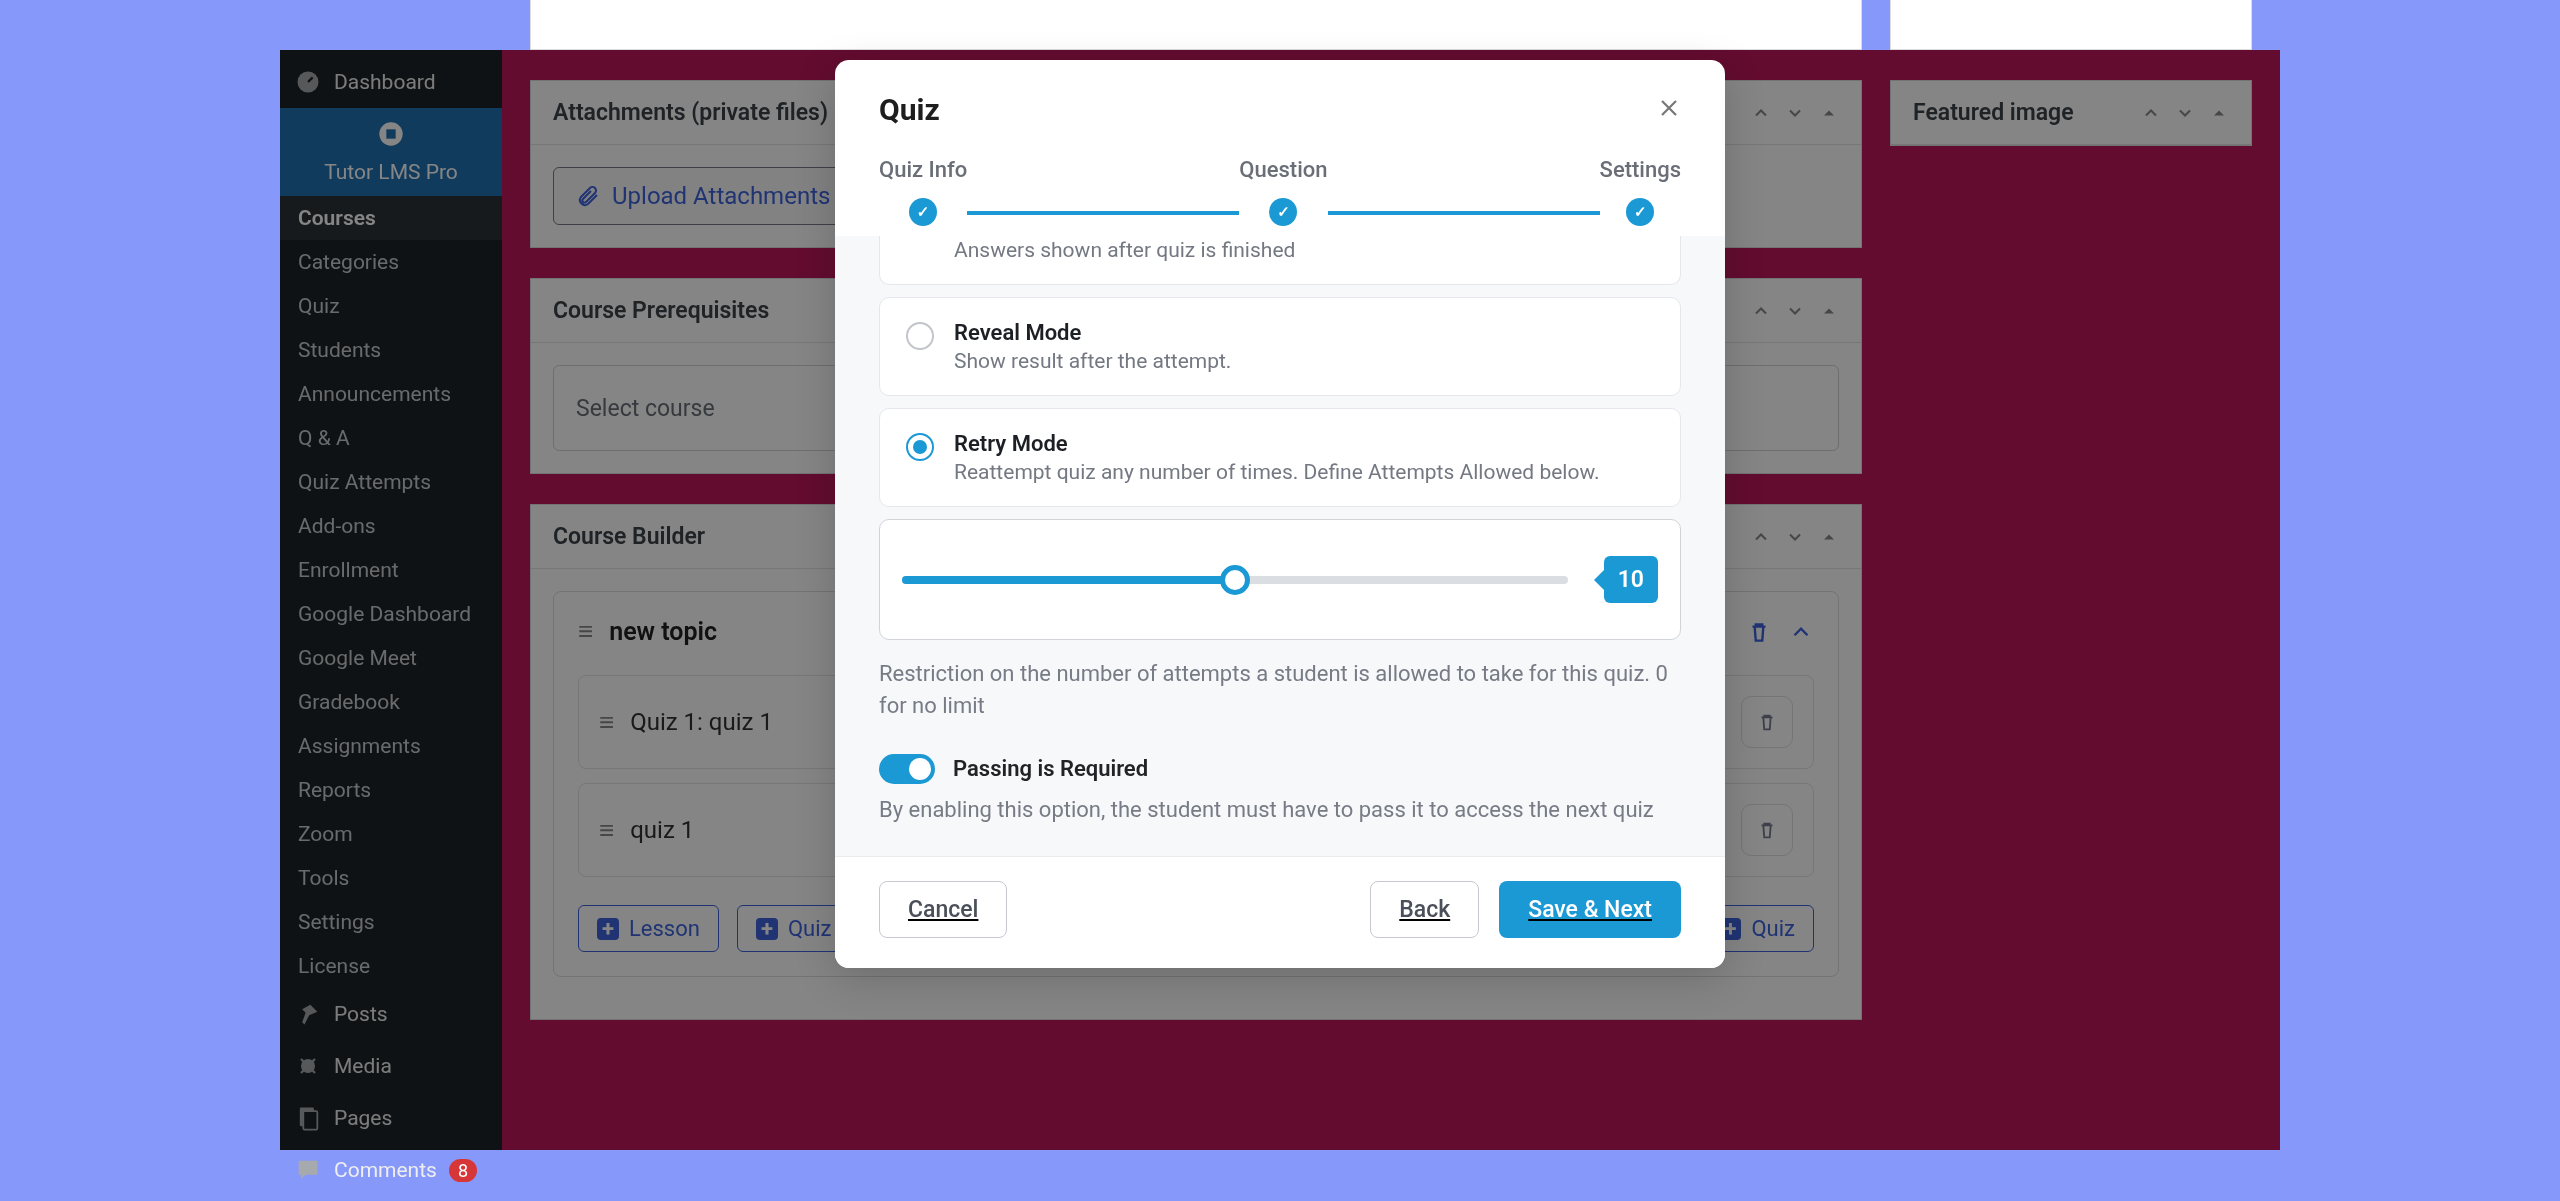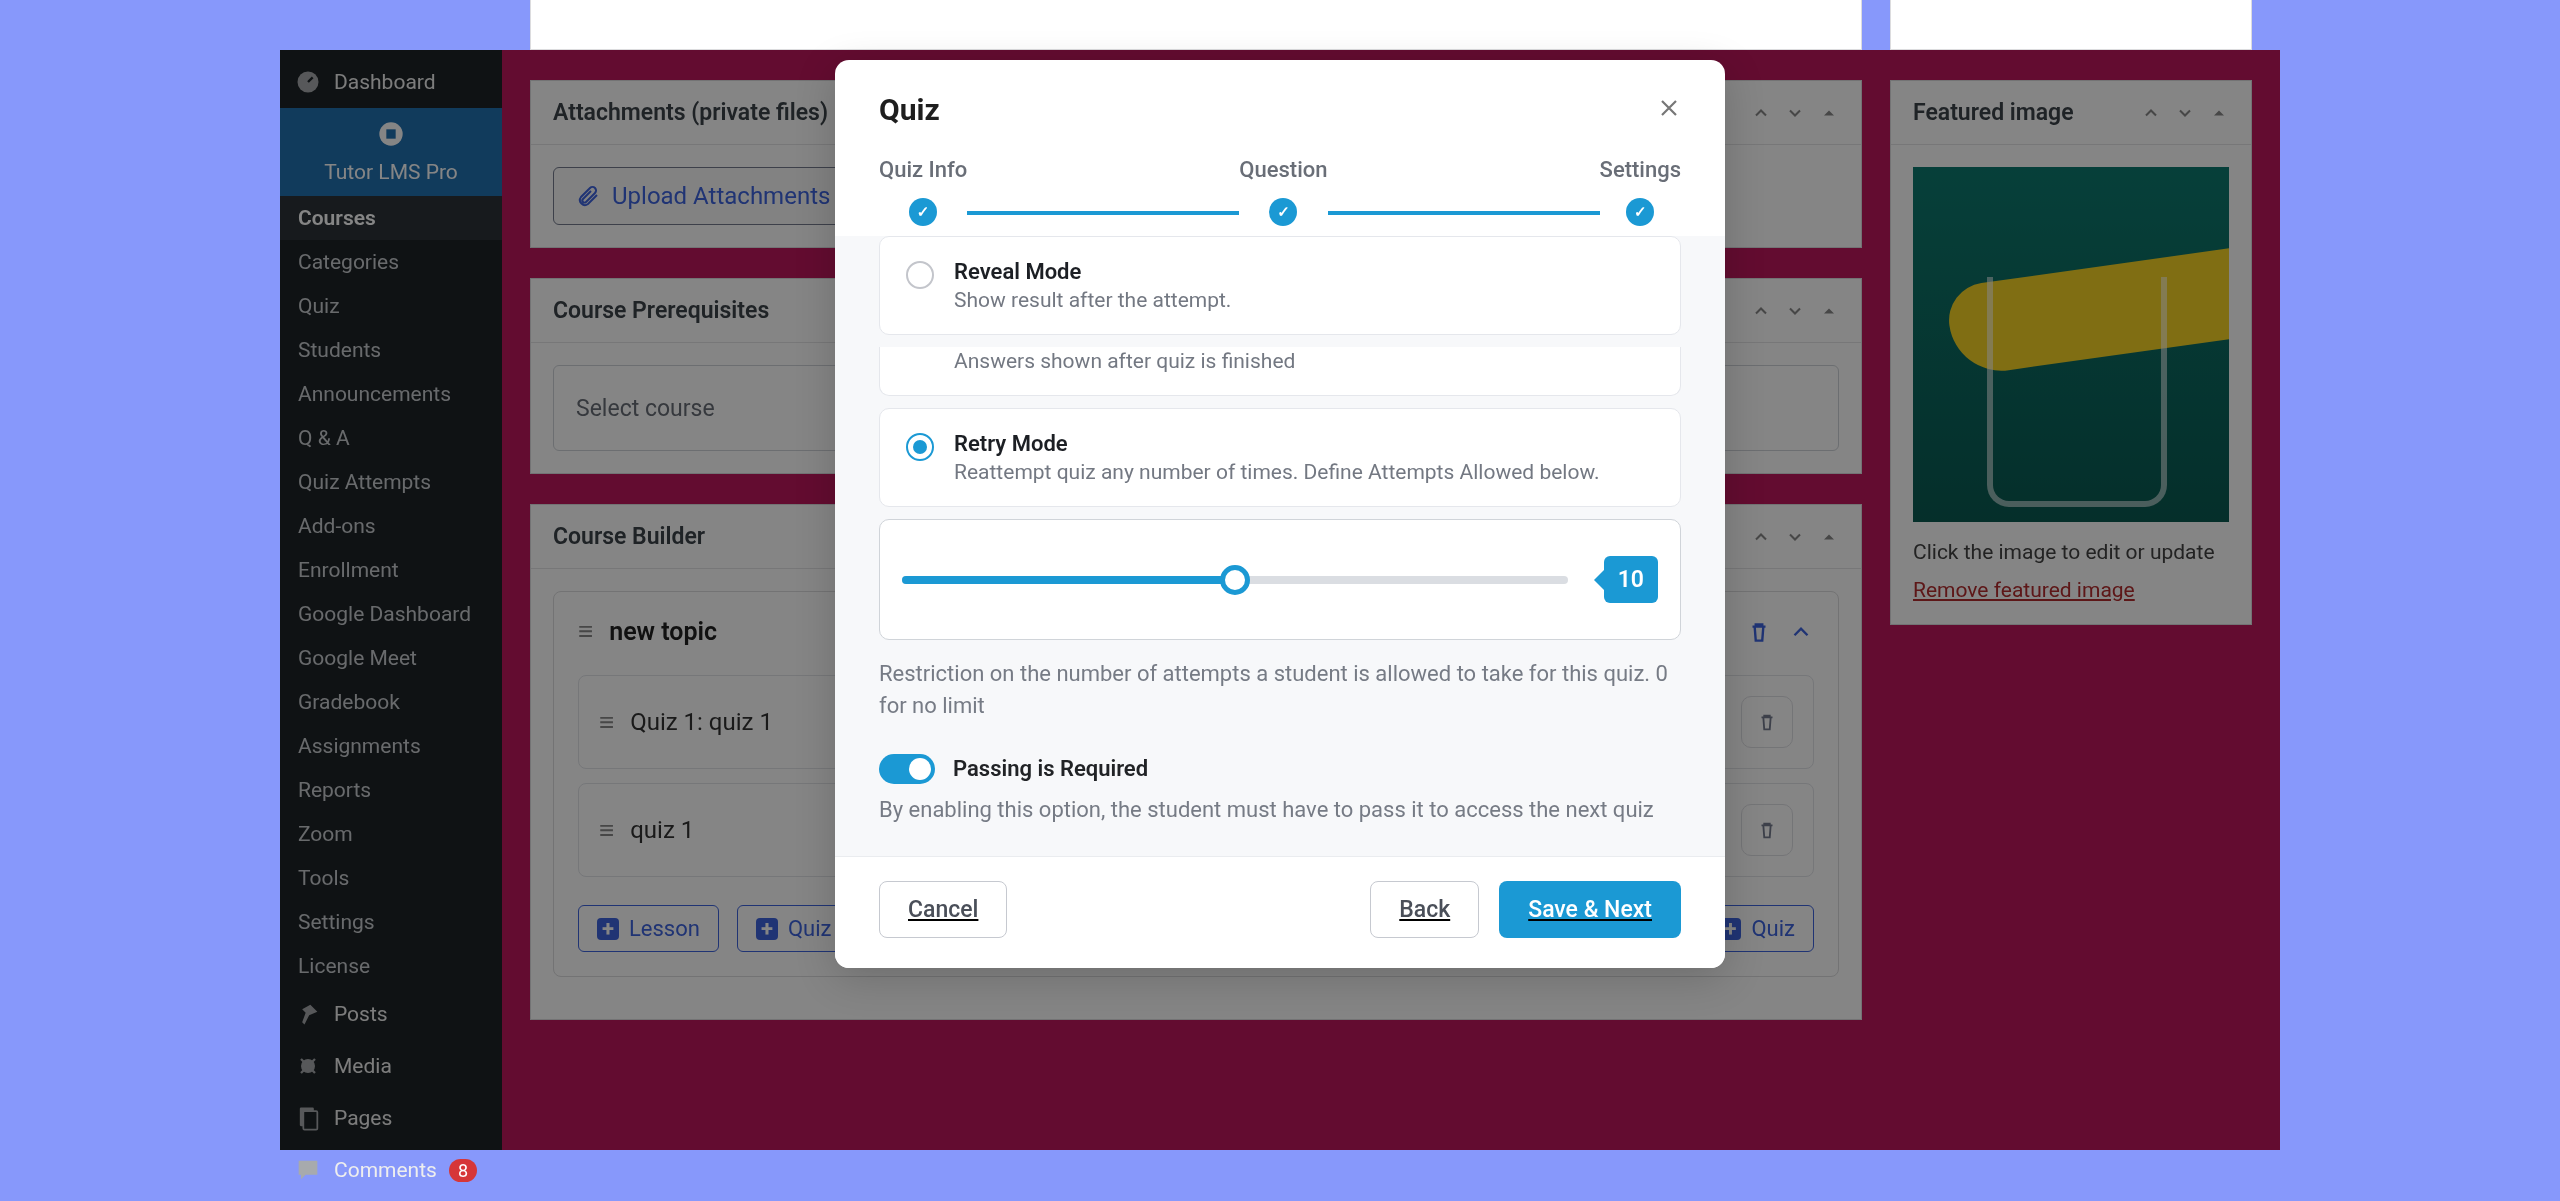--- a/index.html
+++ b/index.html
@@ -288,29 +288,20 @@
               <path d="M6 15l6-6 6 6"></path>
             </svg>
           <svg class="chev" viewBox="0 0 24 24" fill="none" stroke="#888" stroke-width="2.5">
               <path d="M6 9l6 6 6-6"></path>
             </svg>
           <svg class="chev" viewBox="0 0 24 24" fill="#888">
               <path d="M6 15l6-6 6 6z"></path>
             </svg>
         </div>
       </div>
-      <div class="panel-body">
-        <div class="feat-img">
-          <div style="position:absolute;inset:0;background:linear-gradient(180deg,#0d7a6f 0%,#0a5a52 100%);"></div>
-          <div class="banana"></div>
-          <div class="glass"></div>
-        </div>
-        <div class="feat-txt">Click the image to edit or update</div>
-        <div class="feat-link">Remove featured image</div>
-      </div>
     </div>
   </div>
 
   <div class="overlay"></div>
 
   <div class="modal">
     <div class="modal-head">
       <div class="modal-title">
         <span>Quiz</span>
         <span class="close-x">
@@ -330,33 +321,33 @@
             <div class="step-dot"></div>
           </div>
         <div class="step-line"></div>
         <div class="step">
             <span>Settings</span>
             <div class="step-dot"></div>
           </div>
       </div>
     </div>
     <div class="modal-body">
+      <div class="opt-card first">
+        <div style="width:28px;"></div>
+        <div>
+            <div class="opt-sub">Answers shown after quiz is finished</div>
+          </div>
+      </div>
       <div class="opt-card">
         <div class="radio"></div>
         <div>
           <div class="opt-title">Reveal Mode</div>
           <div class="opt-sub">Show result after the attempt.</div>
         </div>
       </div>
-      <div class="opt-card first">
-        <div style="width:28px;"></div>
-        <div>
-            <div class="opt-sub">Answers shown after quiz is finished</div>
-          </div>
-      </div>
       <div class="opt-card">
         <div class="radio on"></div>
         <div>
           <div class="opt-title">Retry Mode</div>
           <div class="opt-sub">Reattempt quiz any number of times. Define Attempts Allowed below.</div>
         </div>
       </div>
 
       <div class="slider-box">
         <div class="slider-track">

